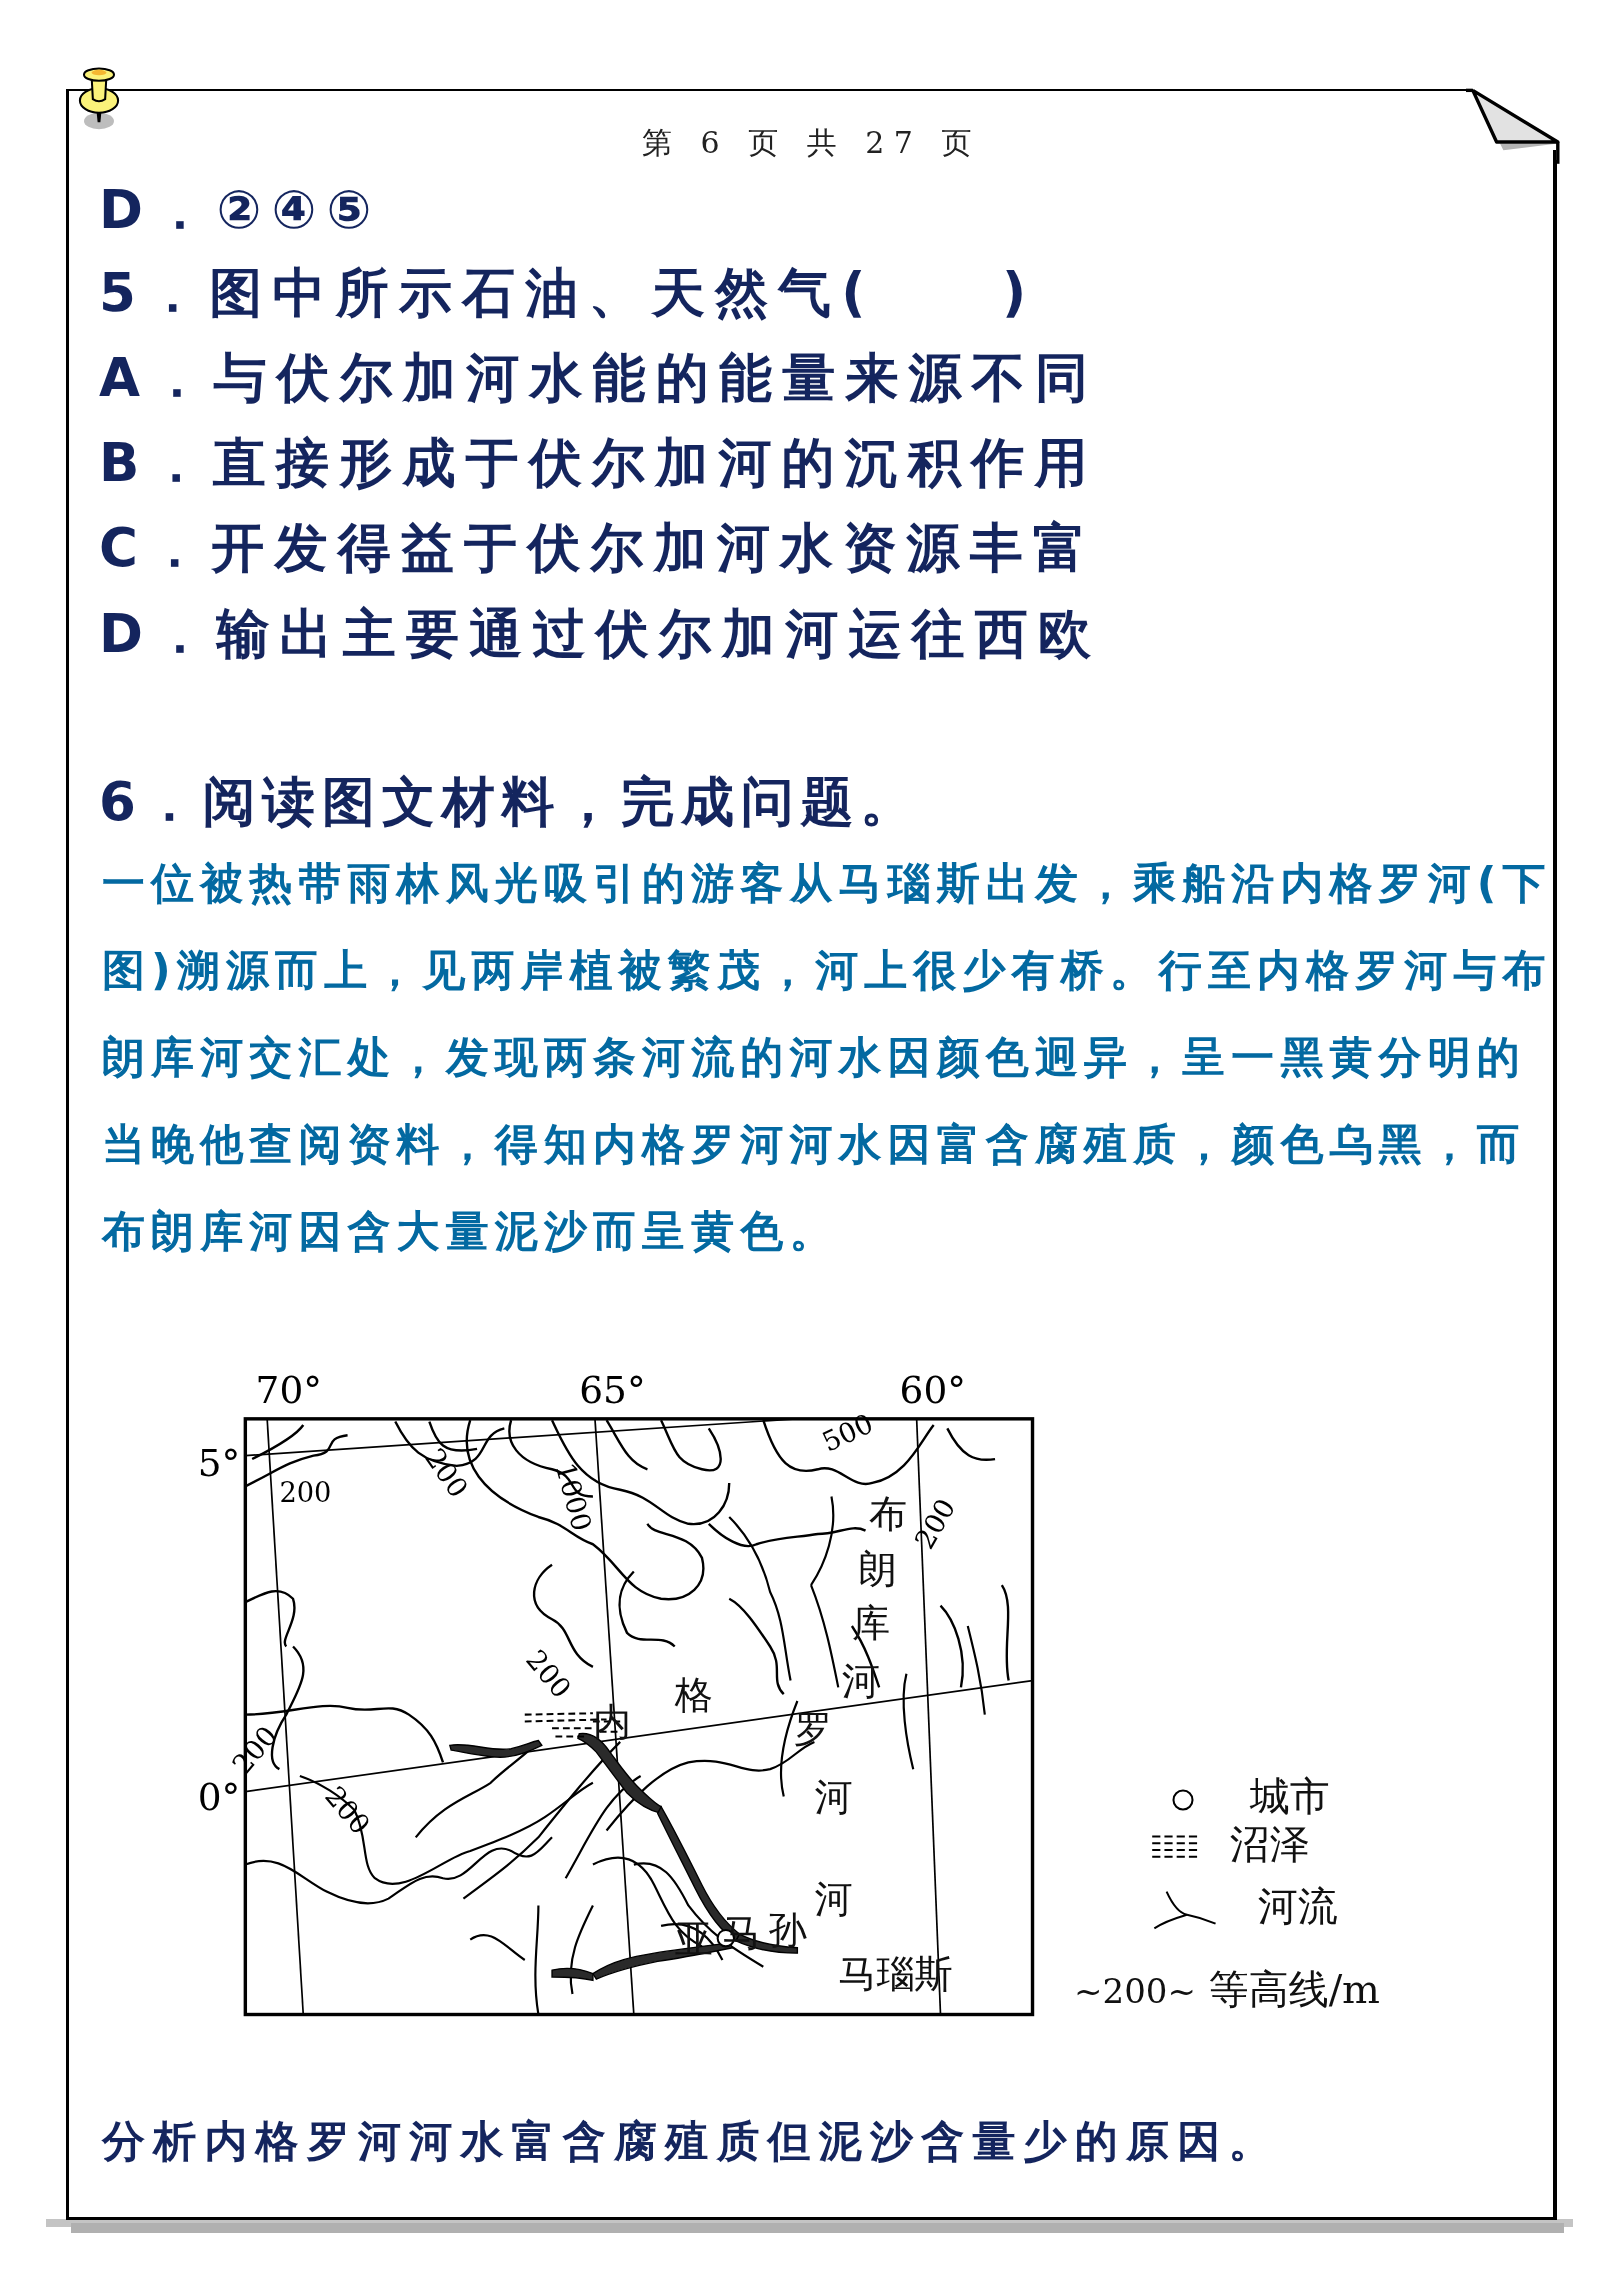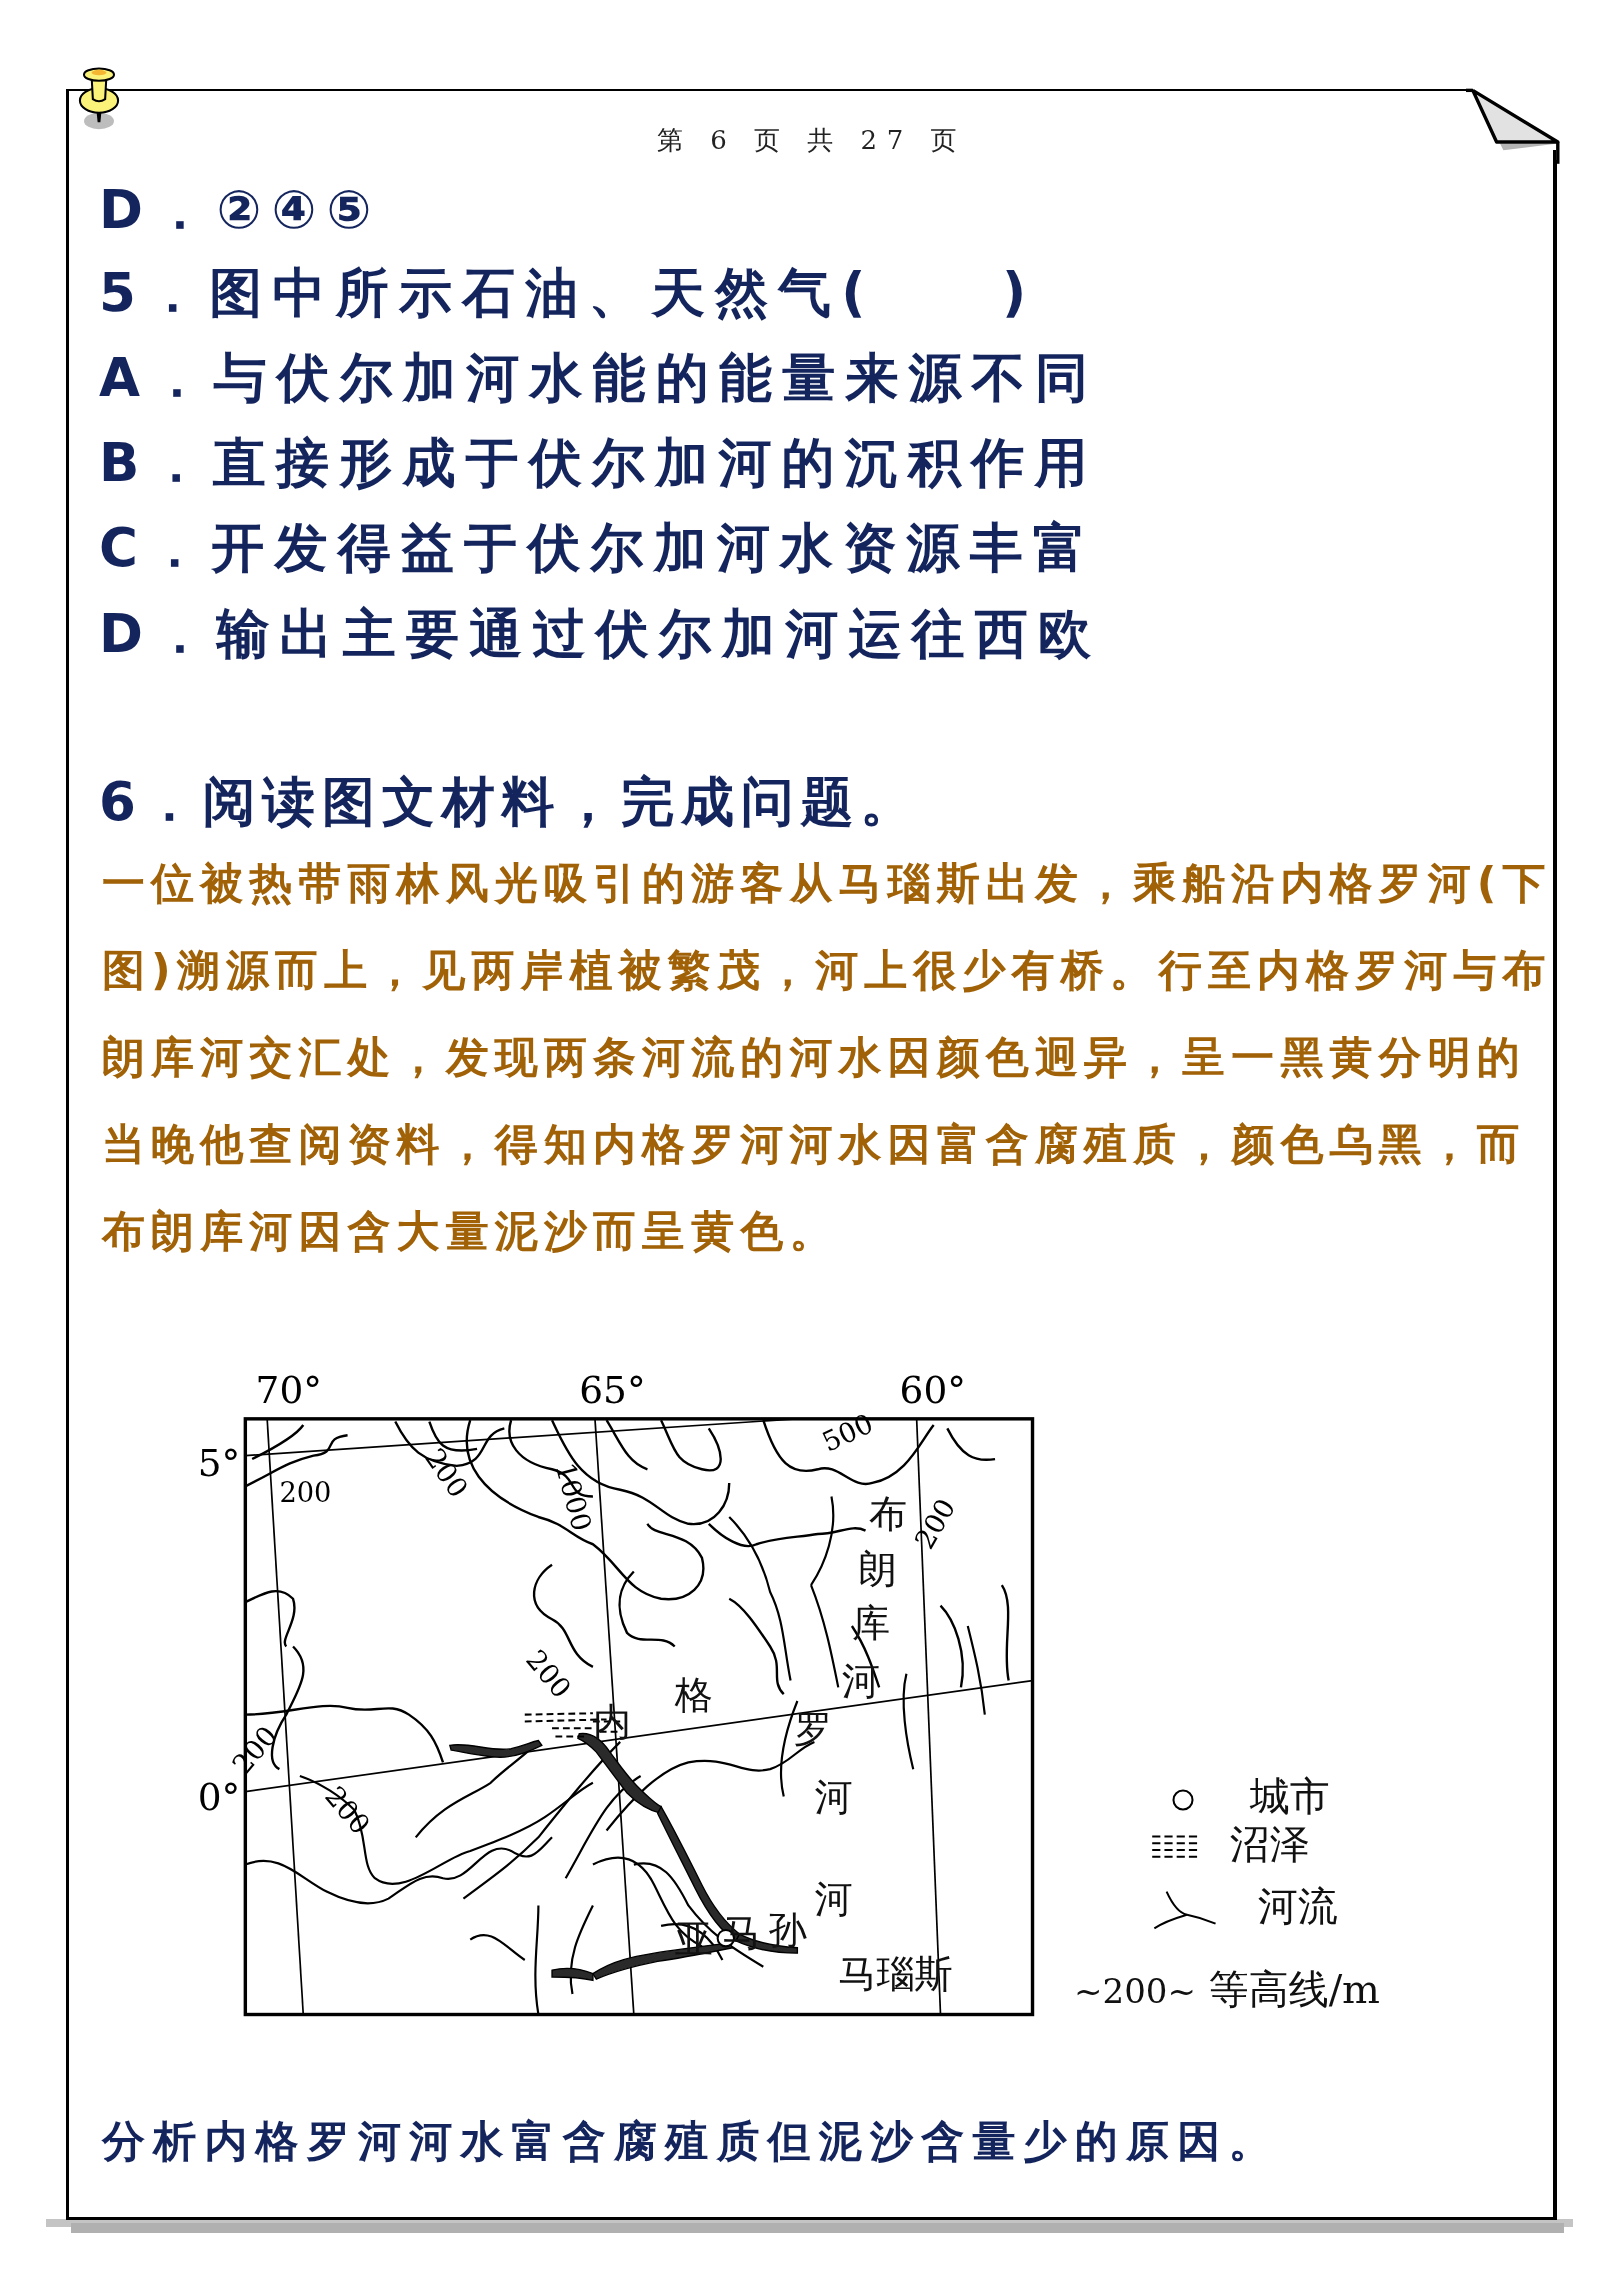--- a/index.html
+++ b/index.html
@@ -6,25 +6,25 @@
   body { width: 1623px; height: 2295px; position: relative; overflow: hidden;
          font-family: "DejaVu Sans", sans-serif; }
   .shadow-bottom { position: absolute; left: 71px; top: 2223px; width: 1493px; height: 9.5px; background: #b0b0b0; }
   .shadow-bottom2 { position: absolute; left: 46px; top: 2219px; width: 1527px; height: 8.2px; background: #c4c4c4; }
   .page { position: absolute; left: 66px; top: 89px; width: 1490px; height: 2131px;
           border: 3.4px solid #000; border-top-width: 2.7px; background: #fff; box-sizing: border-box; }
   .corner-mask { position: absolute; left: 1473px; top: 68px; width: 164px; height: 82px; background:#fff; }
   .corner-svg { position: absolute; left: 1466px; top: 82px; }
   .pin-svg { position: absolute; left: 75px; top: 61px; }
   .header { position: absolute; left: 0; width: 1623px; top: 123px; text-align: center;
-            font-family: "DejaVu Serif", serif; font-size: 26px; color: #222; letter-spacing: 9.5px; }
+            font-family: "DejaVu Serif", serif; font-size: 30px; color: #222; letter-spacing: 9.5px; }
   .txt { position: absolute; left: 99px; font-size: 53px; font-weight: bold; color: #14255e;
          letter-spacing: 10.2px; white-space: nowrap; }
   .para { position: absolute; left: 102px; width: 1425px; font-size: 43px; font-weight: bold;
-          color: #a16207; line-height: 87px; letter-spacing: 6.1px; text-align: justify; }
+          color: #0369a1; line-height: 87px; letter-spacing: 6.1px; text-align: justify; }
   .para span { display: block; white-space: nowrap; }
   .map-wrap { position: absolute; left: 184px; top: 1360px; }
   .legend { position: absolute; left: 1125px; top: 1732px; font-family: "DejaVu Serif", serif;
             font-size: 40px; color: #111; }
   .legend-row { position: absolute; white-space: nowrap; }
   .question { position: absolute; left: 102px; top: 2113px; font-size: 43px; font-weight: bold;
               color: #14255e; letter-spacing: 8.2px; white-space: nowrap; }
 </style>
 </head>
 <body>

